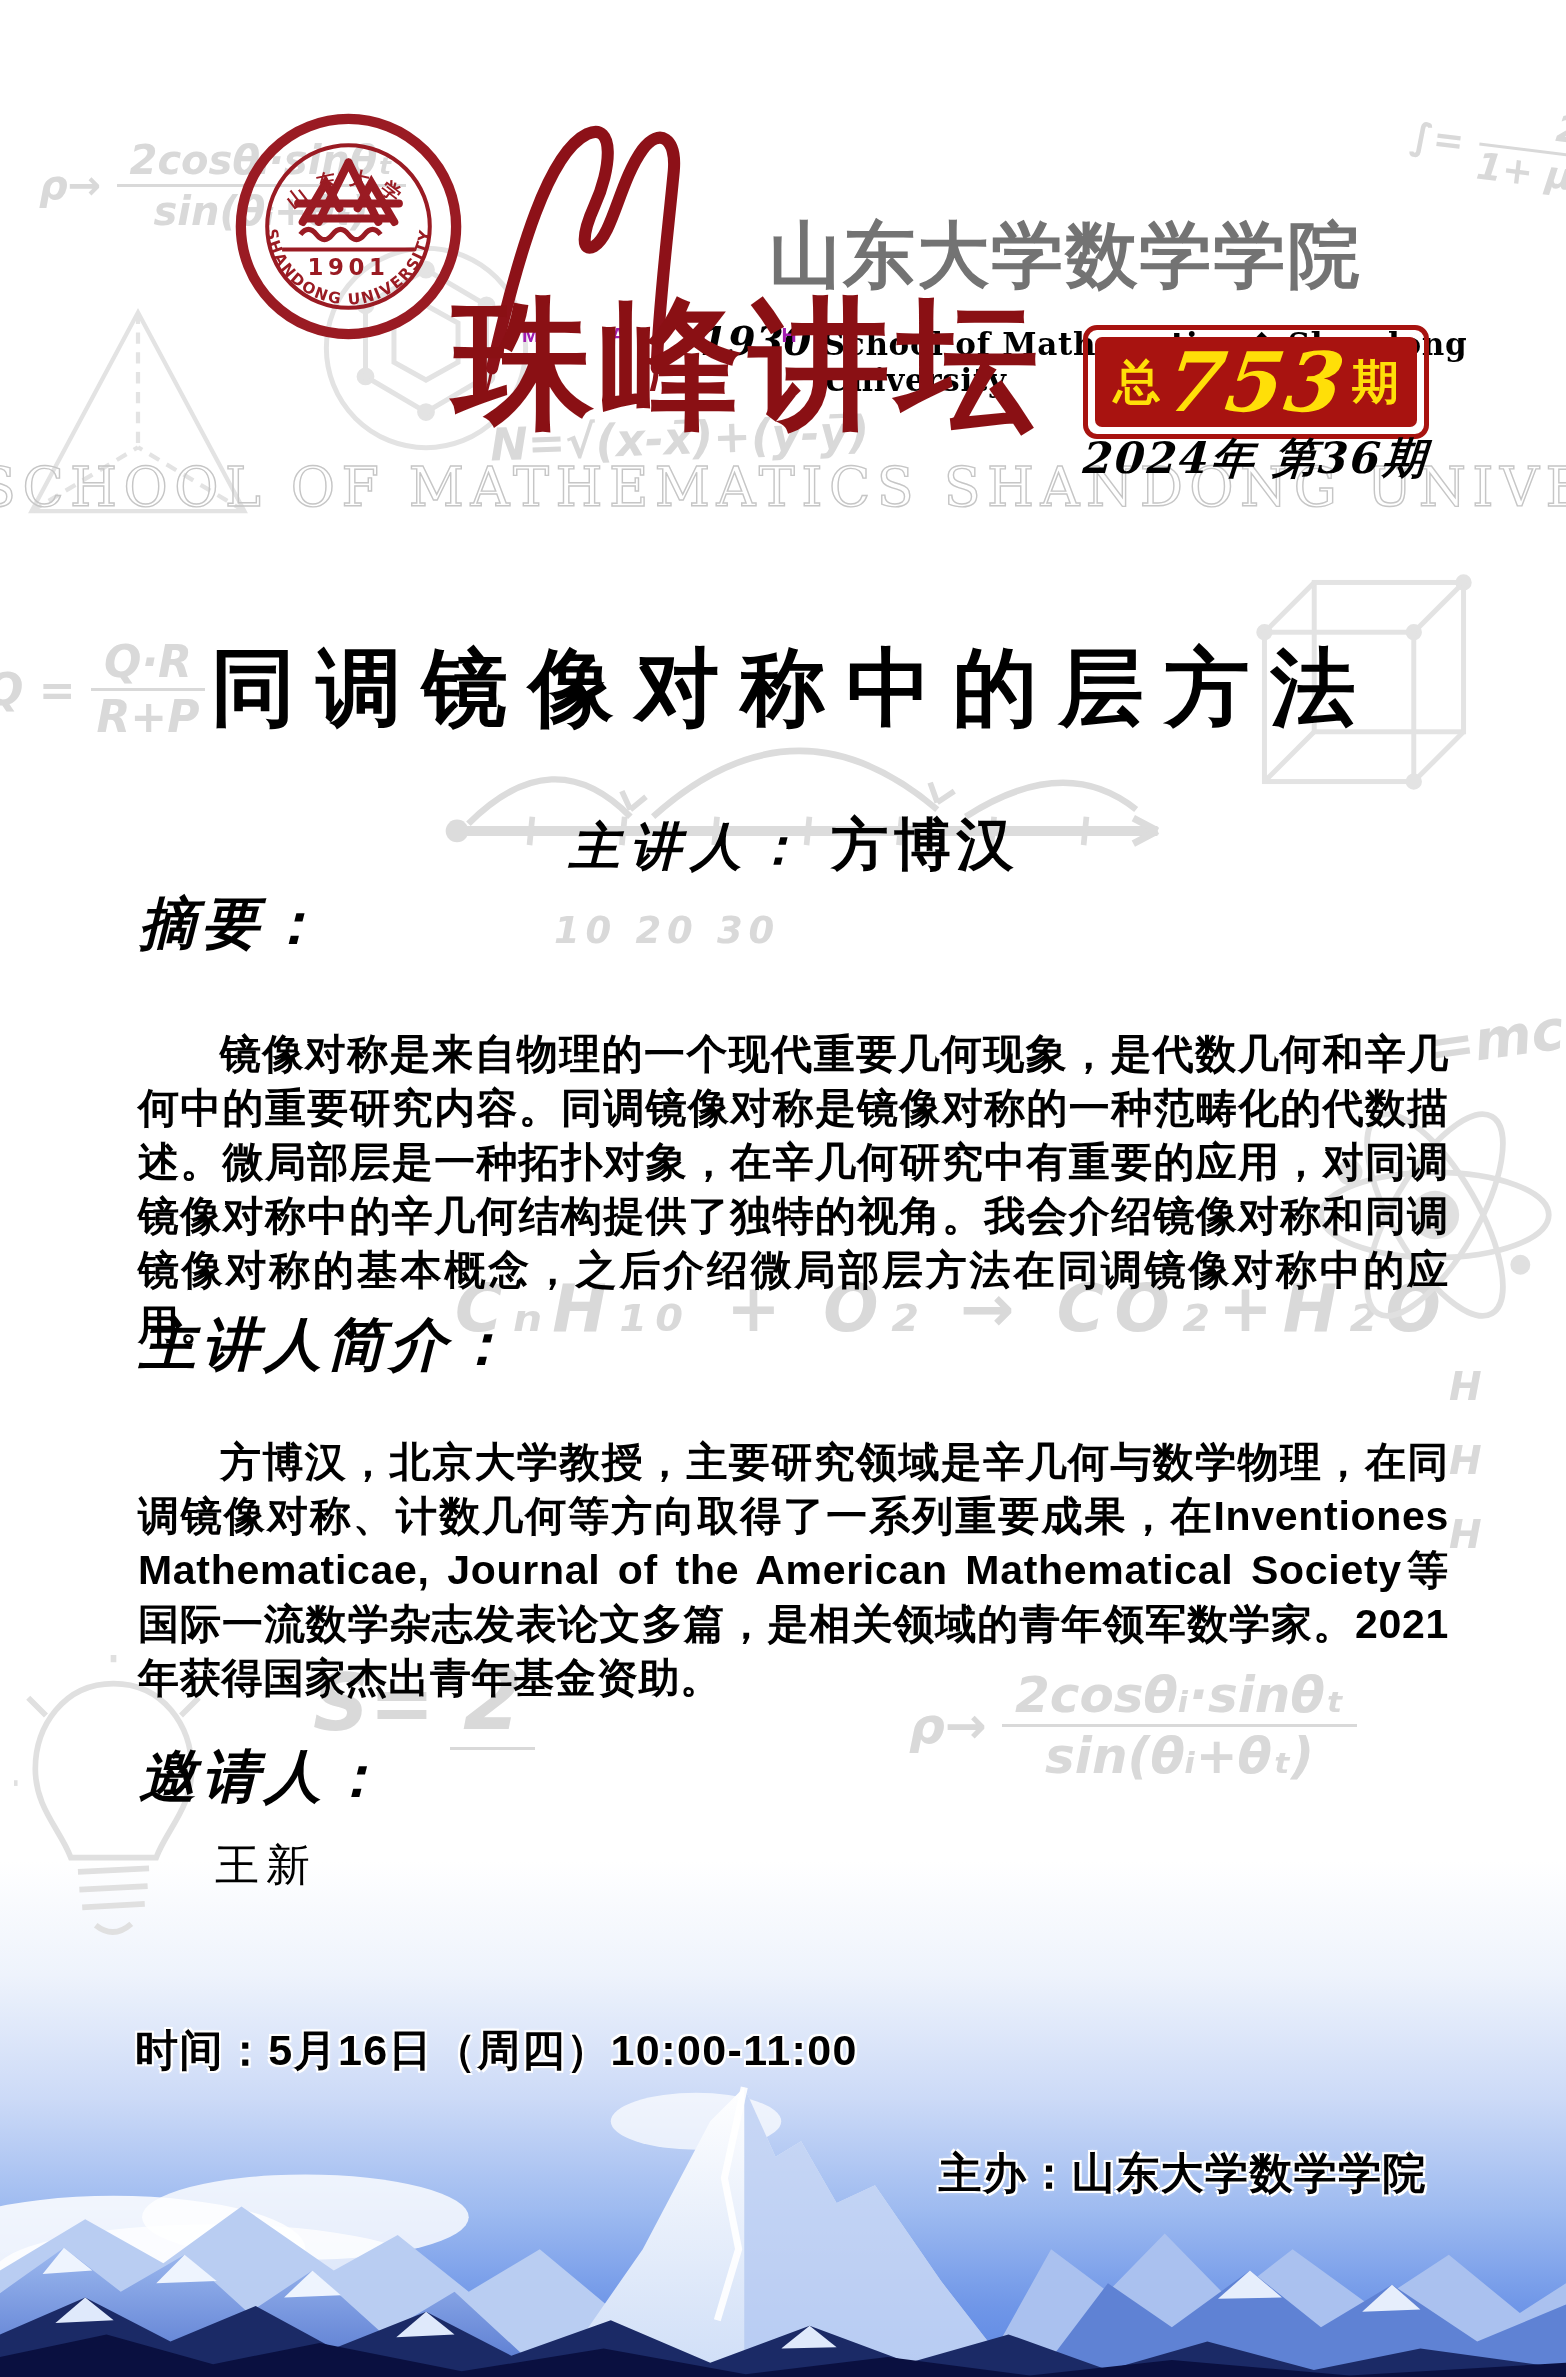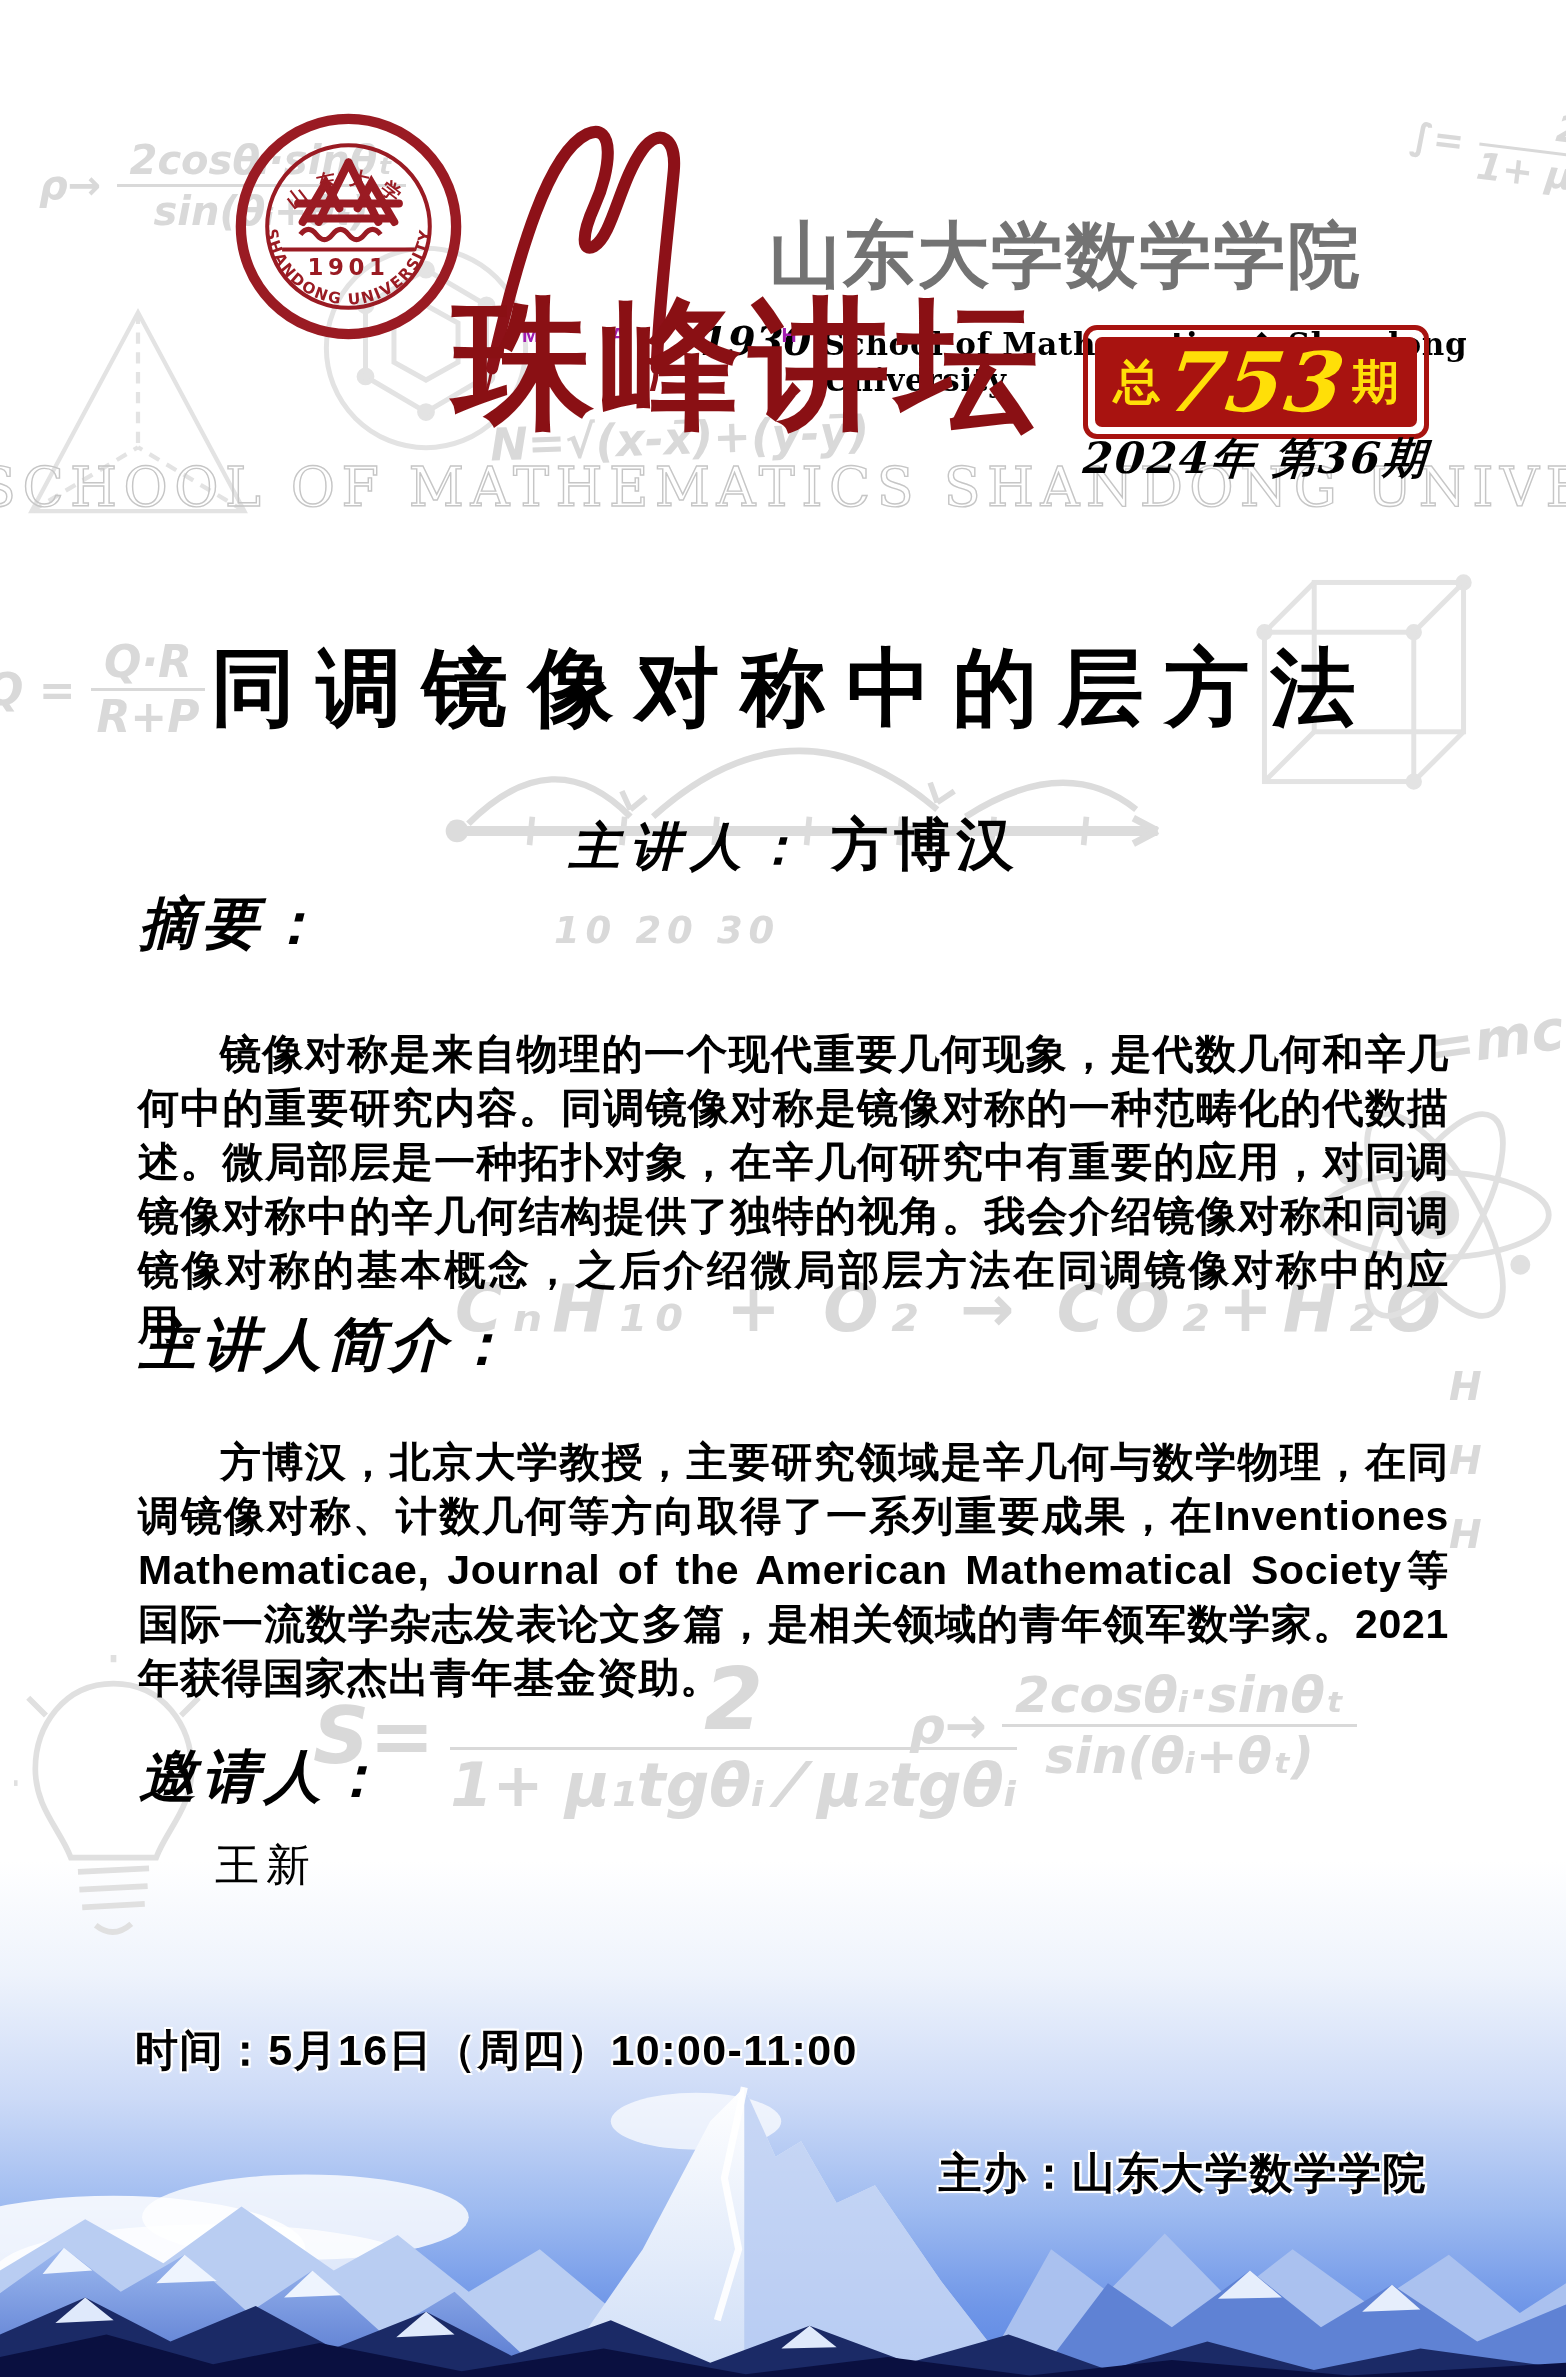--- a/index.html
+++ b/index.html
@@ -135,21 +135,20 @@
   <div class="doodle" style="left:490px;top:412px;font-size:45px;transform:rotate(-2deg);">N=√(x-x̄)+(y-ȳ)</div>
 
   <div class="doodle" style="left:455px;top:1271px;font-size:65px;letter-spacing:10px;">CₙH₁₀ + O₂ → CO₂+H₂O</div>
 
   <div class="doodle" style="left:1428px;top:1005px;font-size:55px;transform:rotate(-8deg);">=mc²</div>
 
   <div class="doodle doodle-row" style="left:313px;top:1655px;font-size:61px;">
     <span class="frac-pre" style="font-size:78px;">S=</span>
     <span class="frac">
       <span class="num" style="font-size:85px;">2</span>
-      <span class="den">1+ μ₁tgθᵢ ⁄ μ₂tgθᵢ</span>
     </span>
   </div>
 
   <div class="doodle doodle-row" style="left:909px;top:1669px;font-size:50px;">
     <span class="frac-pre">ρ→</span>
     <span class="frac">
       <span class="num">2cosθᵢ·sinθₜ</span>
       <span class="den">sin(θᵢ+θₜ)</span>
     </span>
   </div>

